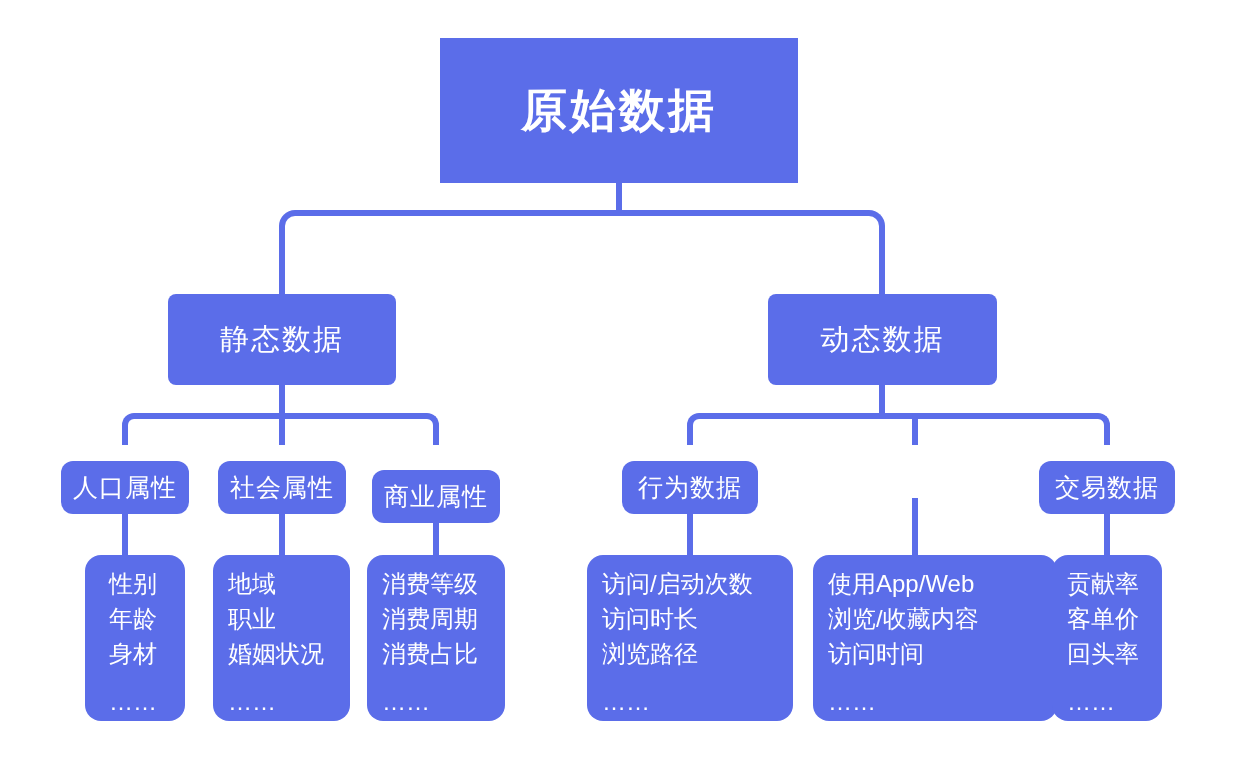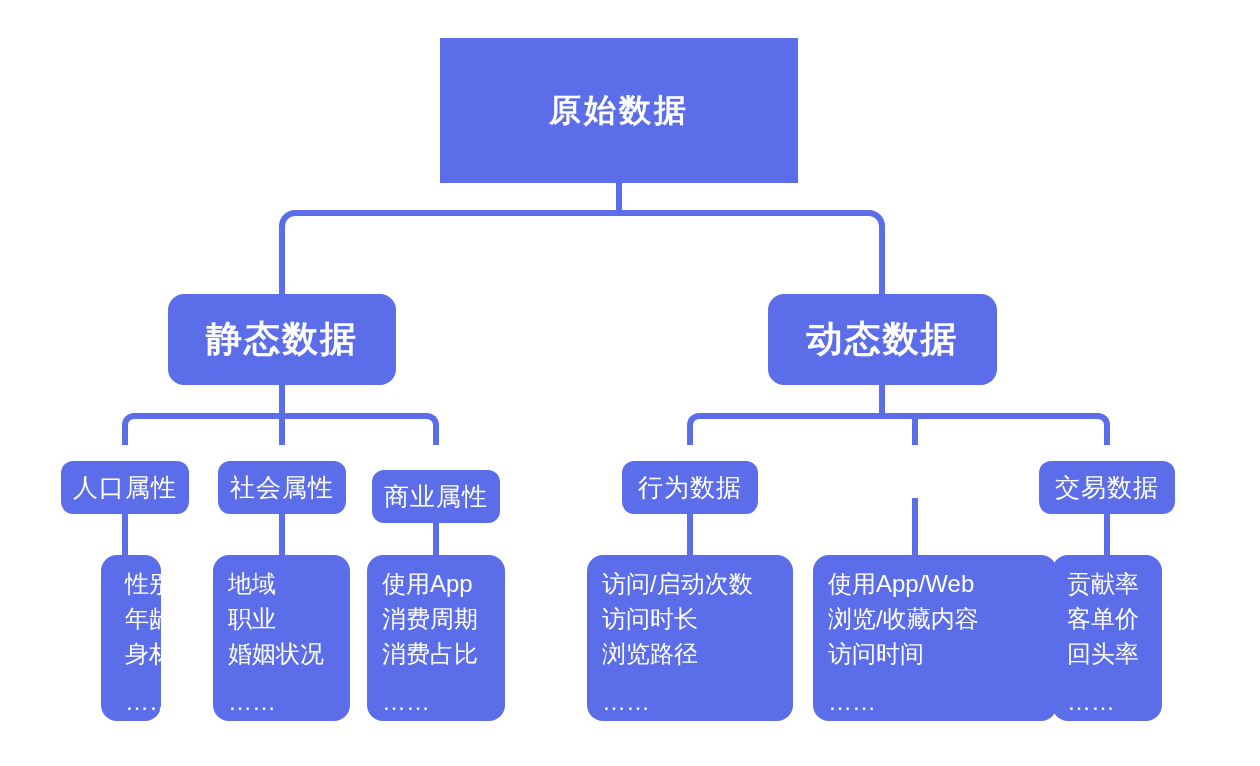--- a/index.html
+++ b/index.html
@@ -23,27 +23,27 @@
     position: absolute;
     background: var(--fill);
     color: var(--text);
     display: flex;
     align-items: center;
     justify-content: center;
     text-align: center;
   }
   .node-root {
     left: 440px; top: 38px; width: 358px; height: 145px;
-    font-size: 32px; font-weight: bold; letter-spacing: 3px;
+    font-size: 46px; font-weight: bold; letter-spacing: 3px;
     border-radius: 0;
   }
   .node-l2 {
     top: 294px; width: 228px; height: 91px;
-    font-size: 36px; font-weight: bold; letter-spacing: 2px;
-    border-radius: 16px;
+    font-size: 29px; font-weight: normal; letter-spacing: 2px;
+    border-radius: 8px;
   }
   .node-l3 {
     top: 461px; height: 53px;
     font-size: 25px; font-weight: 400; letter-spacing: 1px;
     border-radius: 12px;
   }
   .node-leaf {
     top: 555px; height: 166px;
     font-size: 24px; font-weight: 400;
     border-radius: 16px;
@@ -113,36 +113,36 @@
     <span>商业属性</span>
   </div>
 
   <div class="node node-l3" style="left:622px; width:136px;">
     <span>行为数据</span>
   </div>
   <div class="node node-l3" style="left:1039px; width:136px;">
     <span>交易数据</span>
   </div>
 
-  <div class="node node-leaf" style="left:101px; width:60px;padding-left:24px;">
+  <div class="node node-leaf" style="left:85px; width:100px;padding-left:24px;">
     <span class="leaf-line">性别</span>
     <span class="leaf-line">年龄</span>
     <span class="leaf-line">身材</span>
     <span class="leaf-line ellipsis">……</span>
   </div>
 
   <div class="node node-leaf" style="left:213px; width:137px;">
     <span class="leaf-line">地域</span>
     <span class="leaf-line">职业</span>
     <span class="leaf-line">婚姻状况</span>
     <span class="leaf-line ellipsis">……</span>
   </div>
 
   <div class="node node-leaf" style="left:367px; width:138px;">
-    <span class="leaf-line">使用App</span>
+    <span class="leaf-line">消费等级</span>
     <span class="leaf-line">消费周期</span>
     <span class="leaf-line">消费占比</span>
     <span class="leaf-line ellipsis">……</span>
   </div>
 
   <div class="node node-leaf" style="left:587px; width:206px;">
     <span class="leaf-line">访问/启动次数</span>
     <span class="leaf-line">访问时长</span>
     <span class="leaf-line">浏览路径</span>
     <span class="leaf-line ellipsis">……</span>

